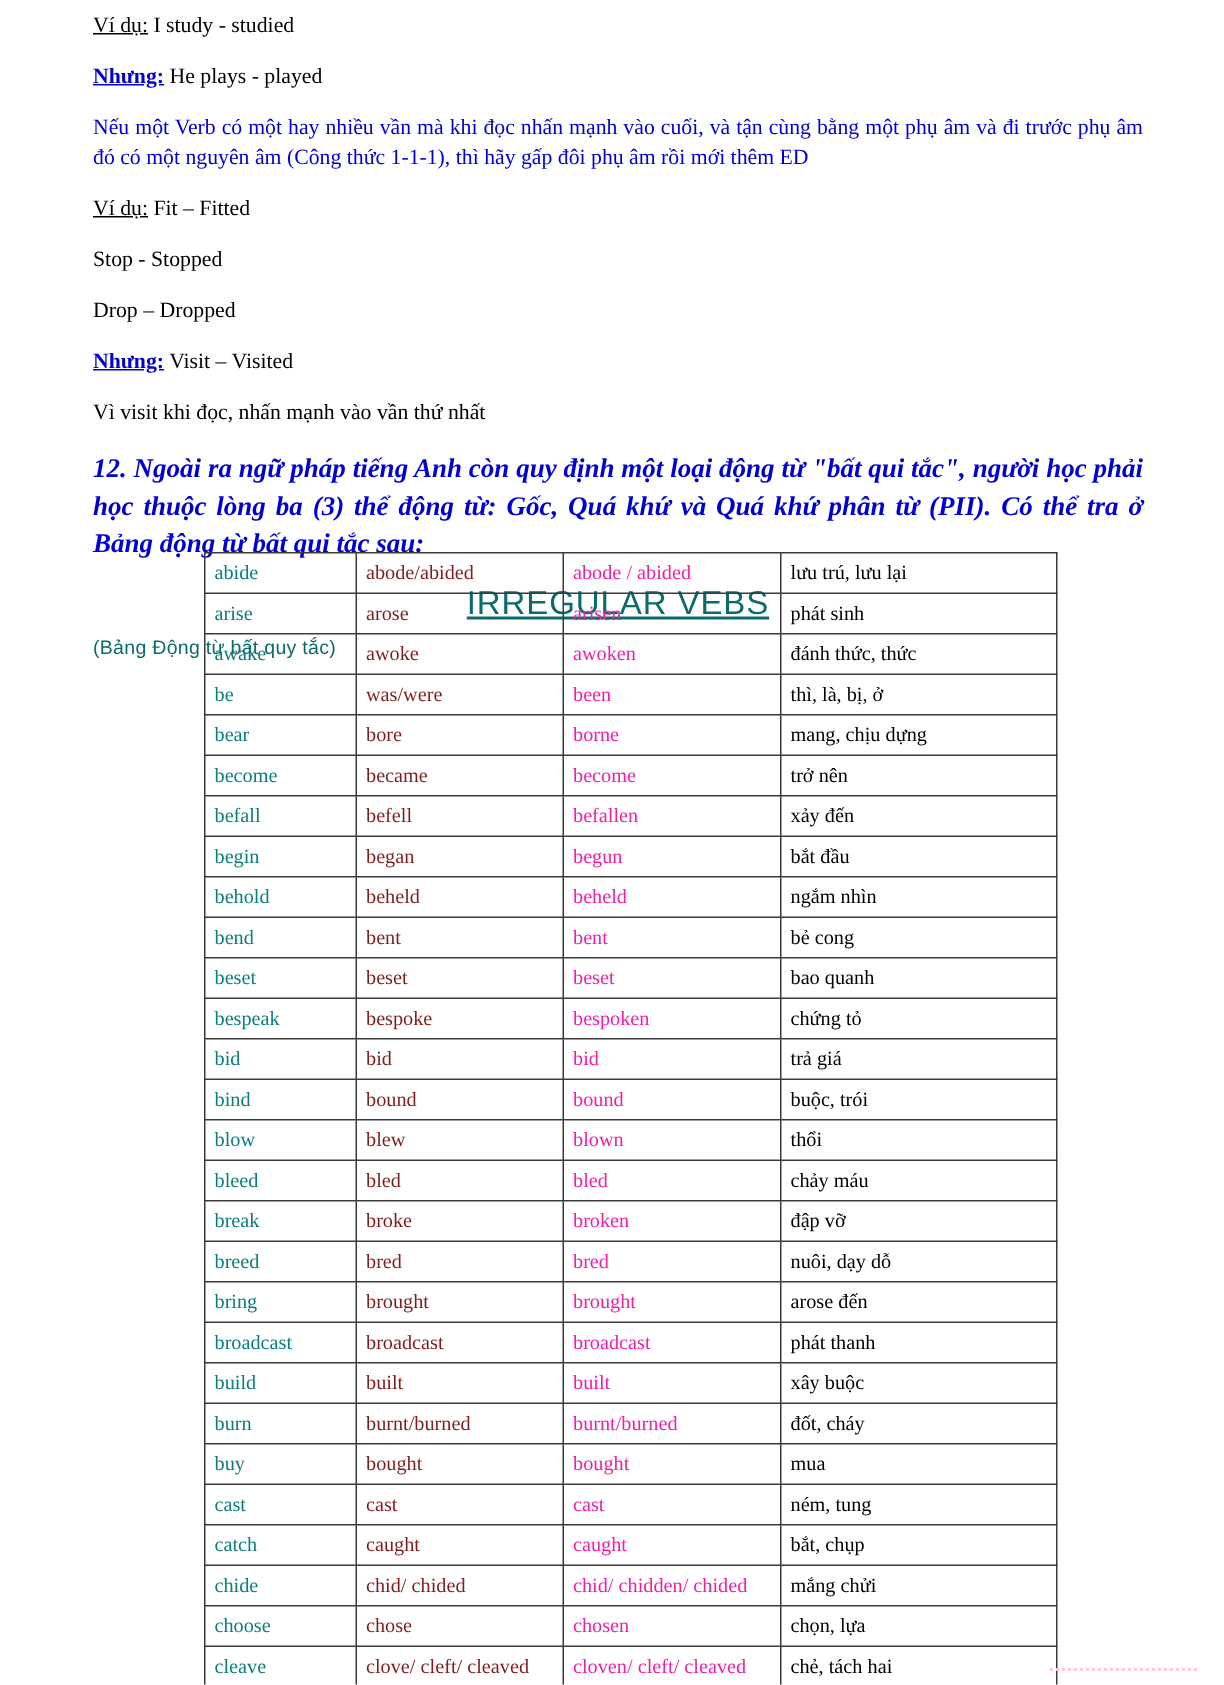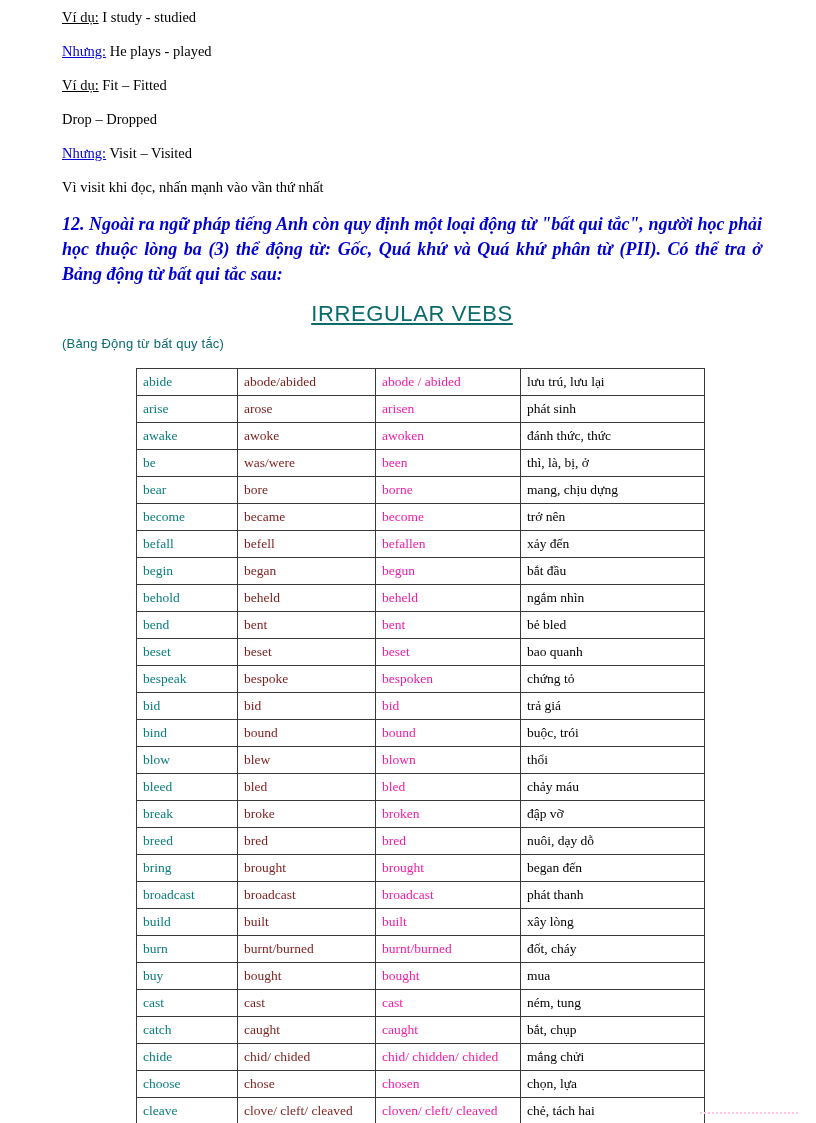--- a/index.html
+++ b/index.html
@@ -40,20 +40,21 @@
     text-align: justify;
   }
   .para.blue {
     color: #0000d0;
   }
   .lbl-underline {
     text-decoration: underline;
   }
   .lbl-blue {
     color: #0000d0;
+    font-weight: bold;
   }
   .para-note {
     font-size: 18px;
     line-height: 1.38;
     margin: 0 0 8px 0;
     color: #0000d0;
     font-style: italic;
     font-weight: bold;
     text-align: justify;
   }
@@ -126,23 +127,25 @@
 <body>
 
 <div class="page">
 
   <div class="content">
 
     <p class="para"><span class="lbl-underline">Ví dụ:</span><span> I study  - studied</span></p>
 
     <p class="para"><span class="lbl-blue lbl-underline">Nhưng:</span><span> He plays  - played</span></p>
 
+    <p class="para blue">Nếu một Verb có một hay nhiều vần mà khi đọc nhấn mạnh vào cuối, và tận cùng bằng một phụ âm và đi trước phụ âm đó có một nguyên âm (Công thức 1-1-1), thì hãy gấp đôi phụ âm rồi mới thêm ED</p>
 
     <p class="para"><span class="lbl-underline">Ví dụ:</span><span> Fit – Fitted</span></p>
 
+    <p class="para">Stop - Stopped</p>
 
     <p class="para">Drop – Dropped</p>
 
     <p class="para"><span class="lbl-blue lbl-underline">Nhưng:</span><span> Visit – Visited</span></p>
 
     <p class="para">Vì visit  khi đọc, nhấn mạnh vào vần thứ nhất</p>
 
     <p class="para-note">12. Ngoài ra ngữ pháp tiếng Anh còn quy định một loại động từ "bất qui tắc", người học phải học thuộc lòng ba (3) thể động từ: Gốc, Quá khứ và Quá khứ phân từ (PII). Có thể tra ở Bảng động từ bất qui tắc sau:</p>
 
     <div class="tbl-title">IRREGULAR VEBS</div>
@@ -210,21 +213,21 @@
           <tr>
             <td class="base">behold</td>
             <td class="past">beheld</td>
             <td class="pp">beheld</td>
             <td class="meaning">ngắm nhìn</td>
           </tr>
           <tr>
             <td class="base">bend</td>
             <td class="past">bent</td>
             <td class="pp">bent</td>
-            <td class="meaning">bẻ bled</td>
+            <td class="meaning">bẻ cong</td>
           </tr>
           <tr>
             <td class="base">beset</td>
             <td class="past">beset</td>
             <td class="pp">beset</td>
             <td class="meaning">bao quanh</td>
           </tr>
           <tr>
             <td class="base">bespeak</td>
             <td class="past">bespoke</td>
@@ -264,33 +267,33 @@
           <tr>
             <td class="base">breed</td>
             <td class="past">bred</td>
             <td class="pp">bred</td>
             <td class="meaning">nuôi, dạy dỗ</td>
           </tr>
           <tr>
             <td class="base">bring</td>
             <td class="past">brought</td>
             <td class="pp">brought</td>
-            <td class="meaning">began đến</td>
+            <td class="meaning">arose đến</td>
           </tr>
           <tr>
             <td class="base">broadcast</td>
             <td class="past">broadcast</td>
             <td class="pp">broadcast</td>
             <td class="meaning">phát thanh</td>
           </tr>
           <tr>
             <td class="base">build</td>
             <td class="past">built</td>
             <td class="pp">built</td>
-            <td class="meaning">xây lòng</td>
+            <td class="meaning">xây buộc</td>
           </tr>
           <tr>
             <td class="base">burn</td>
             <td class="past">burnt/burned</td>
             <td class="pp">burnt/burned</td>
             <td class="meaning">đốt, cháy</td>
           </tr>
           <tr>
             <td class="base">buy</td>
             <td class="past">bought</td>

